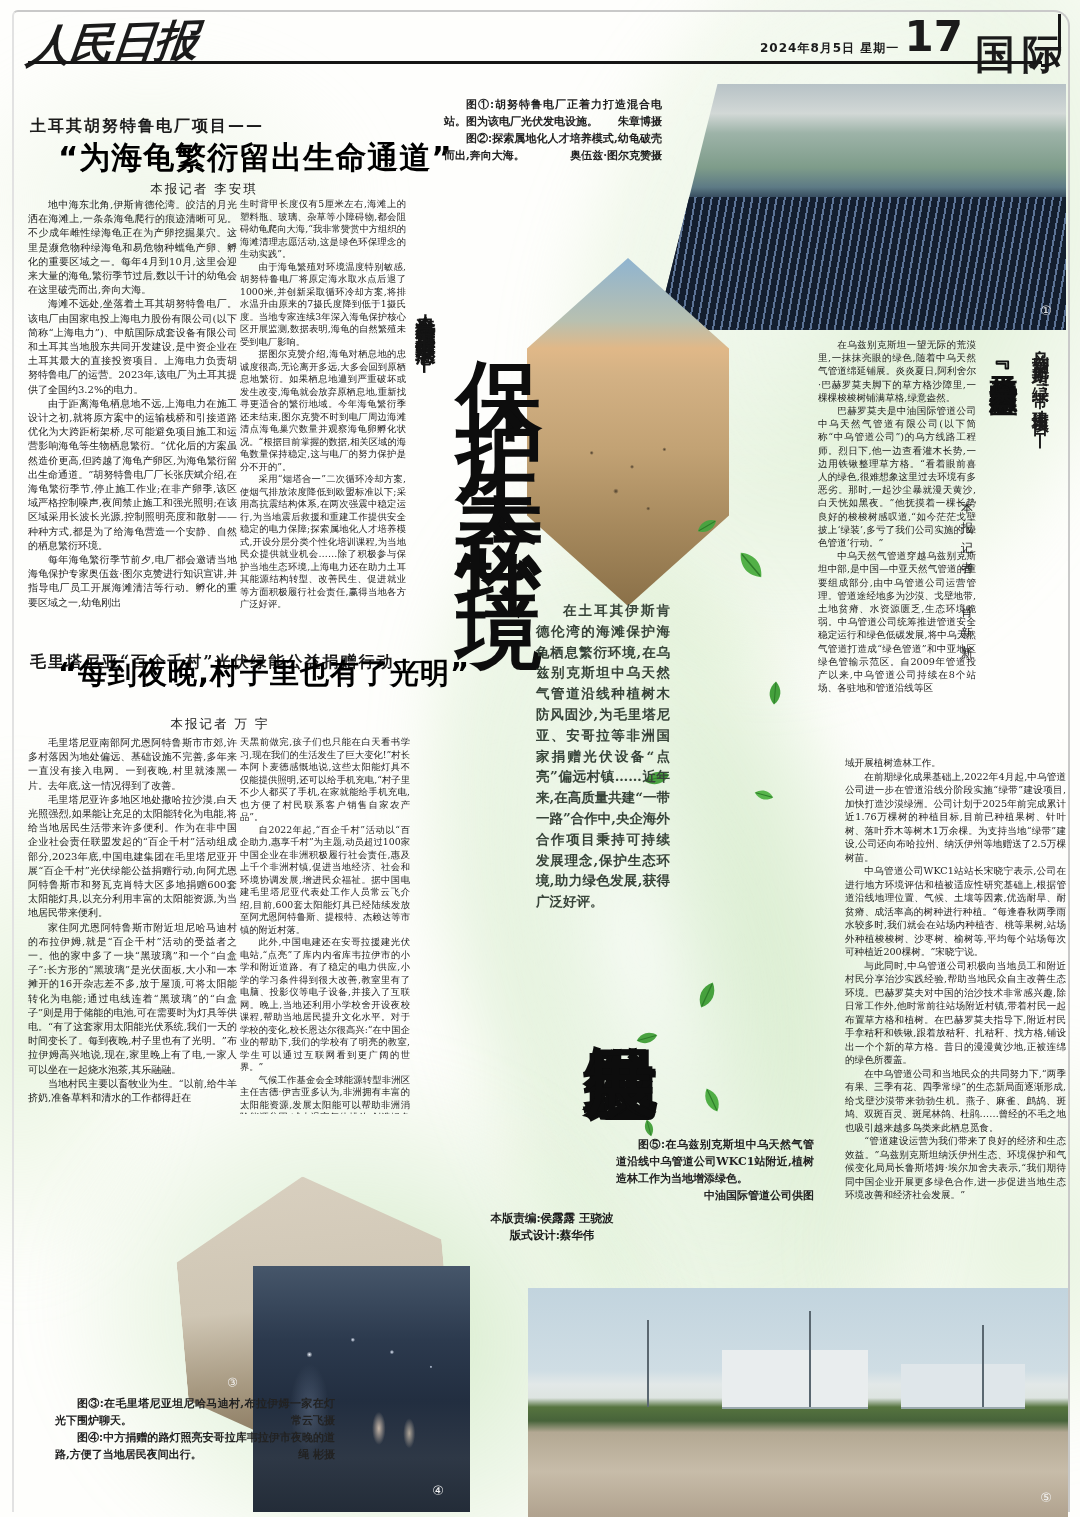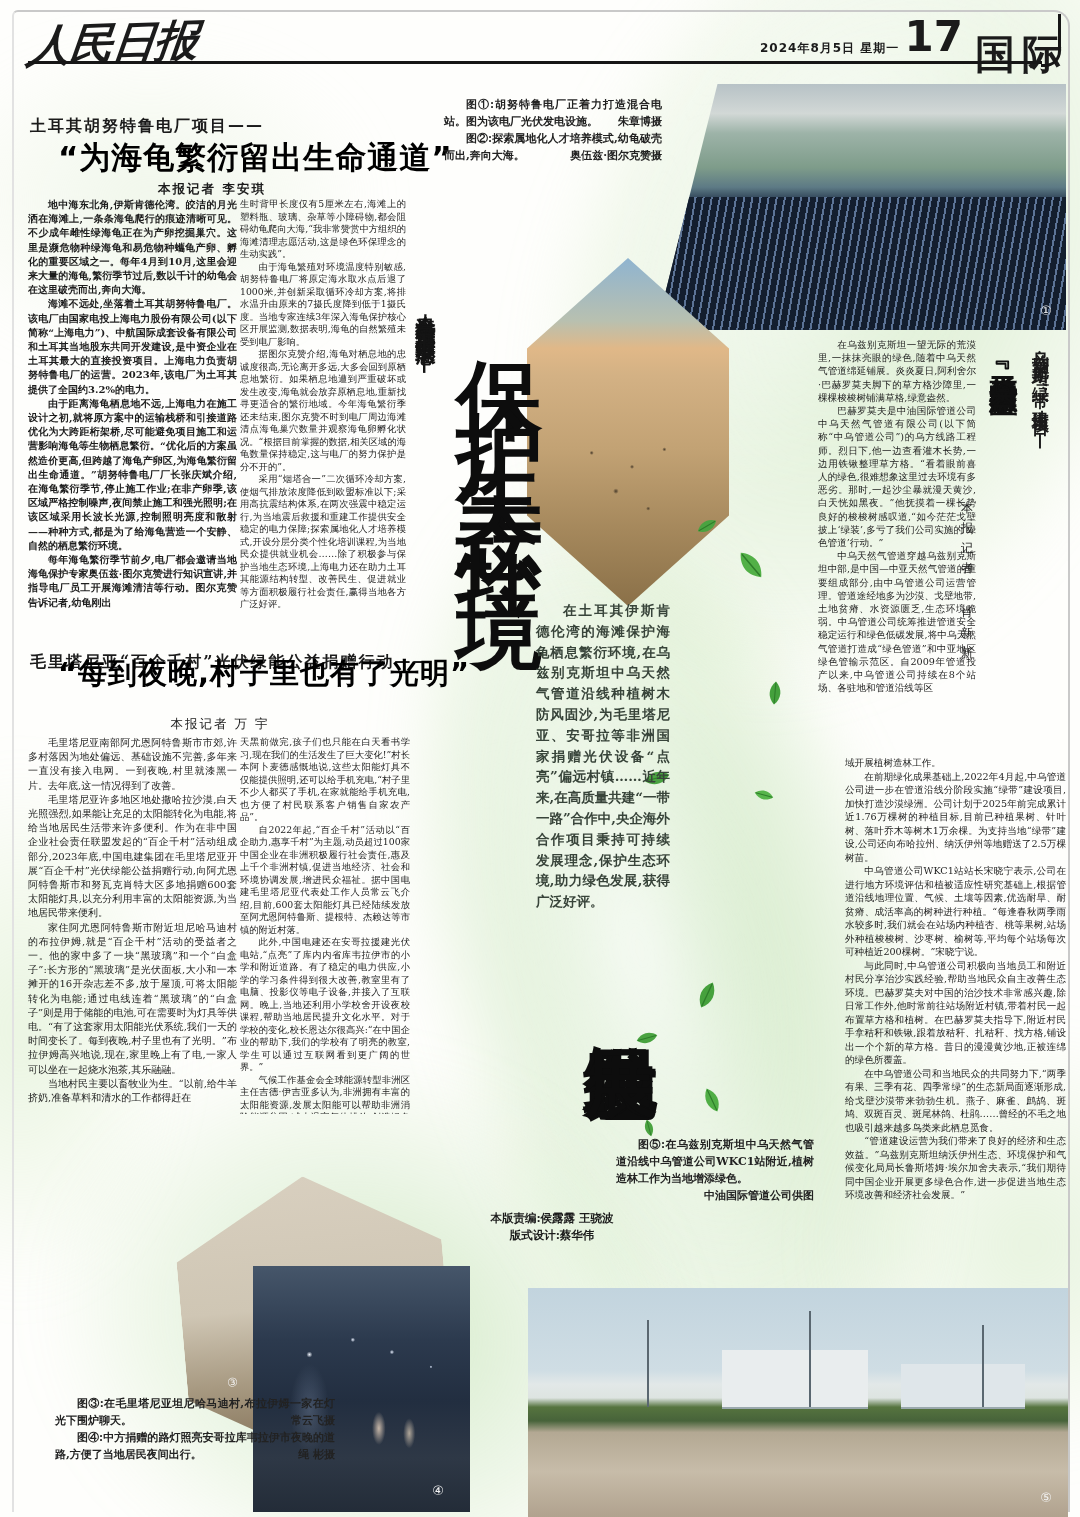--- a/index.html
+++ b/index.html
@@ -129,26 +129,26 @@
 
   <div class="abs logo">人民日报</div>
   <div class="abs dateline">2024年8月5日 星期一</div>
   <div class="abs pageno">17</div>
   <div class="abs section">国际</div>
   <div class="abs header-rule"></div>
   <div class="abs header-hook"></div>
 
   <div class="abs kicker" style="left:30px;top:116px;">土耳其胡努特鲁电厂项目——</div>
   <div class="abs headline" style="left:58px;top:137px;font-size:31px;">“为海龟繁衍留出生命通道”</div>
-  <div class="abs byline" style="left:20px;top:181px;width:384px;font-weight:bold;">本报记者 李安琪</div>
-  <div class="abs bodycol" style="left:28px;top:198px;width:209px;height:444px;font-weight:bold;">
+  <div class="abs byline" style="left:12px;top:181px;width:384px;">本报记者 李安琪</div>
+  <div class="abs bodycol" style="left:28px;top:198px;width:209px;height:444px;">
     <p>地中海东北角,伊斯肯德伦湾。皎洁的月光洒在海滩上,一条条海龟爬行的痕迹清晰可见。不少成年雌性绿海龟正在为产卵挖掘巢穴。这里是濒危物种绿海龟和易危物种蠵龟产卵、孵化的重要区域之一。每年4月到10月,这里会迎来大量的海龟,繁衍季节过后,数以千计的幼龟会在这里破壳而出,奔向大海。</p>
     <p>海滩不远处,坐落着土耳其胡努特鲁电厂。该电厂由国家电投上海电力股份有限公司(以下简称“上海电力”)、中航国际成套设备有限公司和土耳其当地股东共同开发建设,是中资企业在土耳其最大的直接投资项目。上海电力负责胡努特鲁电厂的运营。2023年,该电厂为土耳其提供了全国约3.2%的电力。</p>
     <p>由于距离海龟栖息地不远,上海电力在施工设计之初,就将原方案中的运输栈桥和引接道路优化为大跨距桁架桥,尽可能避免项目施工和运营影响海龟等生物栖息繁衍。“优化后的方案虽然造价更高,但跨越了海龟产卵区,为海龟繁衍留出生命通道。”胡努特鲁电厂厂长张庆斌介绍,在海龟繁衍季节,停止施工作业;在非产卵季,该区域严格控制噪声,夜间禁止施工和强光照明;在该区域采用长波长光源,控制照明亮度和散射——种种方式,都是为了给海龟营造一个安静、自然的栖息繁衍环境。</p>
-    <p>每年海龟繁衍季节前夕,电厂都会邀请当地海龟保护专家奥伍兹·图尔克赞进行知识宣讲,并指导电厂员工开展海滩清洁等行动。图尔克赞告诉记者,幼龟刚出</p>
+    <p>每年海龟繁衍季节前夕,电厂都会邀请当地海龟保护专家奥伍兹·图尔克赞进行知识宣讲,并指导电厂员工开展海滩清洁等行动。孵化的重要区域之一,幼龟刚出</p>
   </div>
   <div class="abs bodycol narrowcol" style="left:240px;top:198px;width:166px;height:444px;">
     <p class="cont">生时背甲长度仅有5厘米左右,海滩上的塑料瓶、玻璃、杂草等小障碍物,都会阻碍幼龟爬向大海,“我非常赞赏中方组织的海滩清理志愿活动,这是绿色环保理念的生动实践”。</p>
     <p>由于海龟繁殖对环境温度特别敏感,胡努特鲁电厂将原定海水取水点后退了1000米,并创新采取循环冷却方案,将排水温升由原来的7摄氏度降到低于1摄氏度。当地专家连续3年深入海龟保护核心区开展监测,数据表明,海龟的自然繁殖未受到电厂影响。</p>
     <p>据图尔克赞介绍,海龟对栖息地的忠诚度很高,无论离开多远,大多会回到原栖息地繁衍。如果栖息地遭到严重破坏或发生改变,海龟就会放弃原栖息地,重新找寻更适合的繁衍地域。今年海龟繁衍季还未结束,图尔克赞不时到电厂周边海滩清点海龟巢穴数量并观察海龟卵孵化状况。“根据目前掌握的数据,相关区域的海龟数量保持稳定,这与电厂的努力保护是分不开的”。</p>
     <p>采用“烟塔合一”二次循环冷却方案,使烟气排放浓度降低到欧盟标准以下;采用高抗震结构体系,在两次强震中稳定运行,为当地震后救援和重建工作提供安全稳定的电力保障;探索属地化人才培养模式,开设分层分类个性化培训课程,为当地民众提供就业机会……除了积极参与保护当地生态环境,上海电力还在助力土耳其能源结构转型、改善民生、促进就业等方面积极履行社会责任,赢得当地各方广泛好评。</p>
   </div>
 
   <div class="abs caption" style="left:444px;top:96px;width:218px;">
     <p><span>图①:胡努特鲁电厂正着力打造混合电站。图为该电厂光伏发电设施。</span><span class="credit">朱章博摄</span></p>

